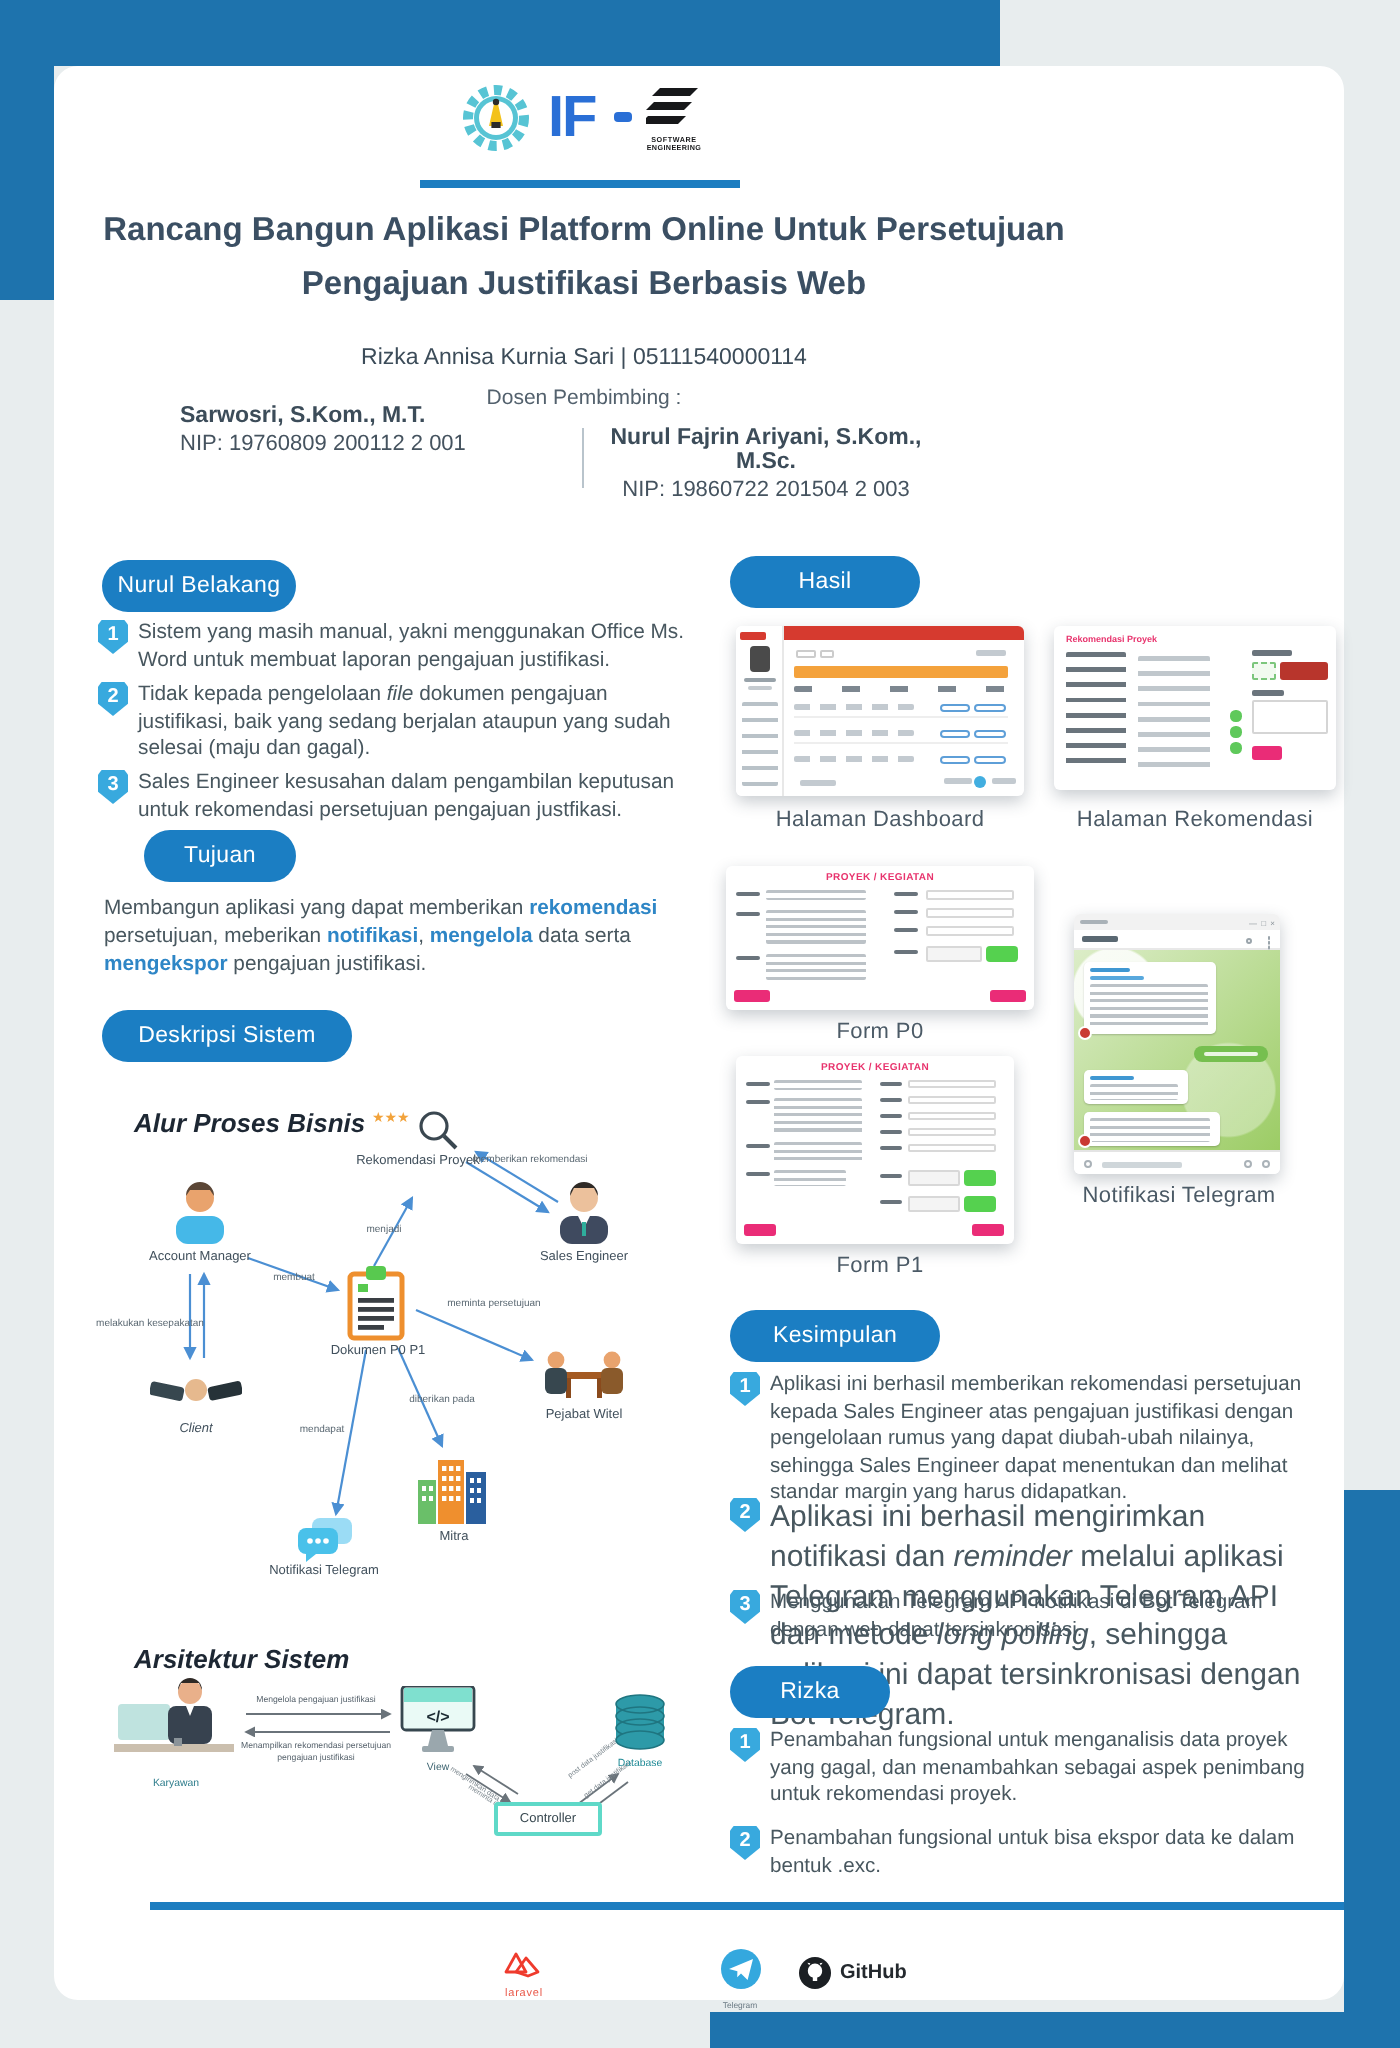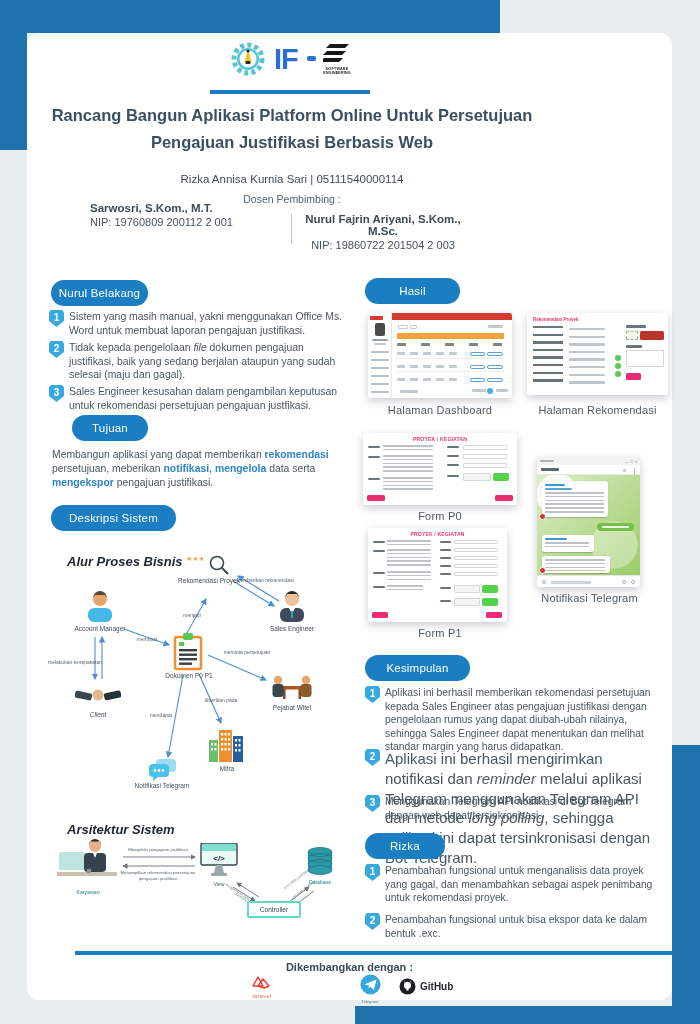--- a/index.html
+++ b/index.html
@@ -443,21 +443,20 @@
     <div class="li" style="left:338px;top:831px">
       <div class="badge">1</div>
       <div class="txt" style="font-size:10.3px">Penambahan fungsional untuk menganalisis data proyek yang gagal, dan menambahkan sebagai aspek penimbang untuk rekomendasi proyek.</div>
     </div>
     <div class="li" style="left:338px;top:880px">
       <div class="badge">2</div>
       <div class="txt" style="font-size:10.3px">Penambahan fungsional untuk bisa ekspor data ke dalam bentuk .exc.</div>
     </div>
 
     <div class="a" style="left:48px;top:918px;width:597px;height:3.5px;background:#1d7dc0"></div>
-    <div class="a" style="left:0;top:928px;width:645px;text-align:center;font-size:11px;font-weight:bold;color:#3b4a55">Dikembangkan dengan :</div>
 
     <div class="a" style="left:213px;top:942px;width:44px;text-align:center">
       <svg width="20" height="14">
         <g stroke="#ef3b2d" stroke-width="1.4" fill="none" stroke-linejoin="round">
           <path d="M1,11 L6,2 L11,11 Z"></path>
           <path d="M6,11 L11,4 L17,11 L12,13 Z"></path>
         </g>
       </svg>
       <div style="font-size:5.5px;color:#e9594a;letter-spacing:.4px">laravel</div>
     </div>

